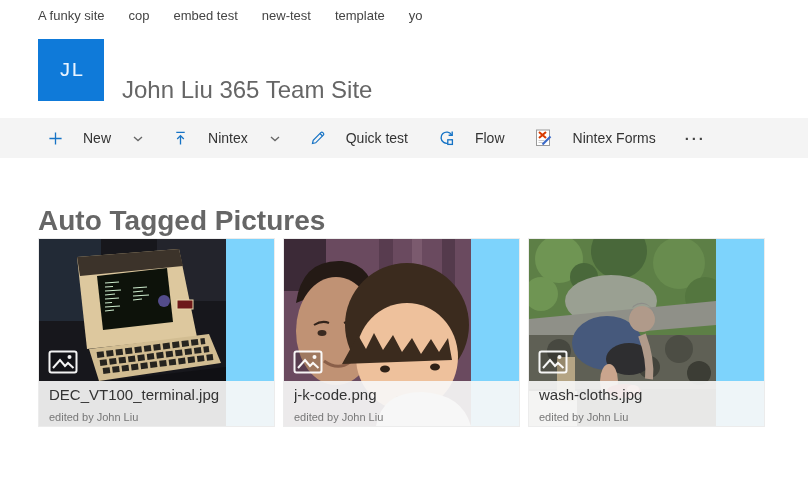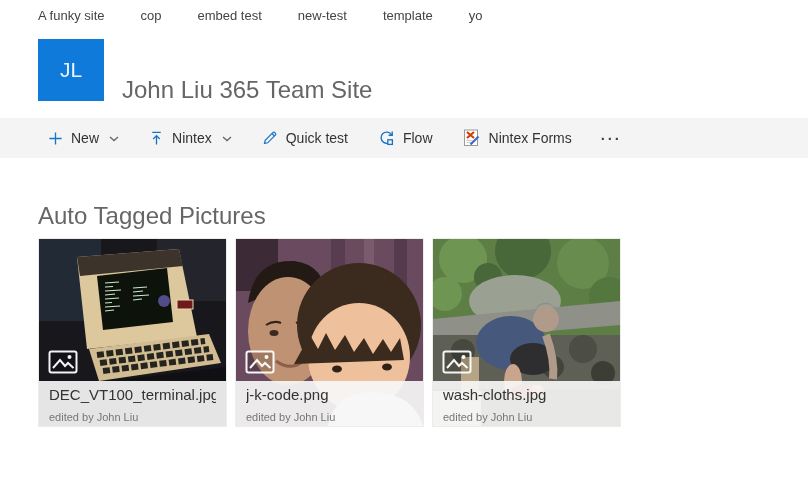--- a/index.html
+++ b/index.html
@@ -2,43 +2,43 @@
 <html><head>
 <meta charset="utf-8">
 <style>
   html,body{margin:0;padding:0;}
   body{
     width:808px;height:480px;position:relative;overflow:hidden;
     background:#ffffff;font-family:"Liberation Sans",sans-serif;
     -webkit-font-smoothing:antialiased;
   }
   
-  .top-nav{position:absolute;left:38px;top:8px;display:flex;gap:36px;
+  .top-nav{position:absolute;left:38px;top:8px;display:flex;gap:24px;
     font-size:13px;color:#444;}
   .top-nav span{cursor:pointer;white-space:nowrap;}
   
   .site-header{position:absolute;left:38px;top:36px;display:flex;align-items:center;}
   .site-logo{width:66px;height:62px;background:#0f7ad9;color:#eaf4ff;
-    display:flex;align-items:center;justify-content:center;font-size:21px;cursor:pointer;}
+    display:flex;align-items:center;justify-content:center;font-size:21px;cursor:pointer;font-family:Liberation Mono, monospace;}
   .site-title{margin-left:18px;font-size:24px;font-weight:300;color:#666;cursor:pointer;margin-top:40px;}
   
   .toolbar{position:absolute;left:0;top:118px;width:808px;height:40px;background:#f4f4f4;
     display:flex;align-items:center;padding-left:33px;box-sizing:border-box;}
-  .tb-item{display:flex;align-items:center;gap:8px;padding:0 15px;height:100%;
+  .tb-item{display:flex;align-items:center;gap:20px;padding:0 15px;height:100%;
     font-size:14px;color:#333;cursor:pointer;white-space:nowrap;}
   .tb-item svg{display:block;}
   .tb-chevron{margin-left:2px;margin-top:2px;}
   .tb-overflow{padding:0 14px;font-size:15px;font-weight:bold;color:#444;
     letter-spacing:2px;cursor:pointer;}
   
-  .page-title{position:absolute;left:38px;top:186px;font-size:24px;font-weight:400;color:#666;}
+  .page-title{position:absolute;left:38px;top:186px;font-size:28px;font-weight:700;color:#666;}
   
   .cards{position:absolute;left:38px;top:238px;display:flex;gap:8px;}
   .card{width:187px;height:187px;position:relative;overflow:hidden;background:#7dd3fc;
-    border:1px solid #ececec;box-sizing:content-box;cursor:pointer;}
+    border:1px solid #ececec;box-sizing:content-box;cursor:pointer;padding-left:48px;}
   .thumb{position:absolute;inset:0;}
   .thumb svg{display:block;width:187px;height:187px;}
   .type-icon{position:absolute;left:9px;bottom:52px;opacity:.95;}
   .card-footer{position:absolute;left:0;right:0;bottom:0;height:45px;
     background:rgba(247,247,247,0.92);padding:5px 10px 0 10px;box-sizing:border-box;}
   .file-name{font-size:15px;color:#333;white-space:nowrap;overflow:hidden;}
   .file-meta{font-size:11px;color:#777;margin-top:8px;}
 </style>
 </head>
 <body>

